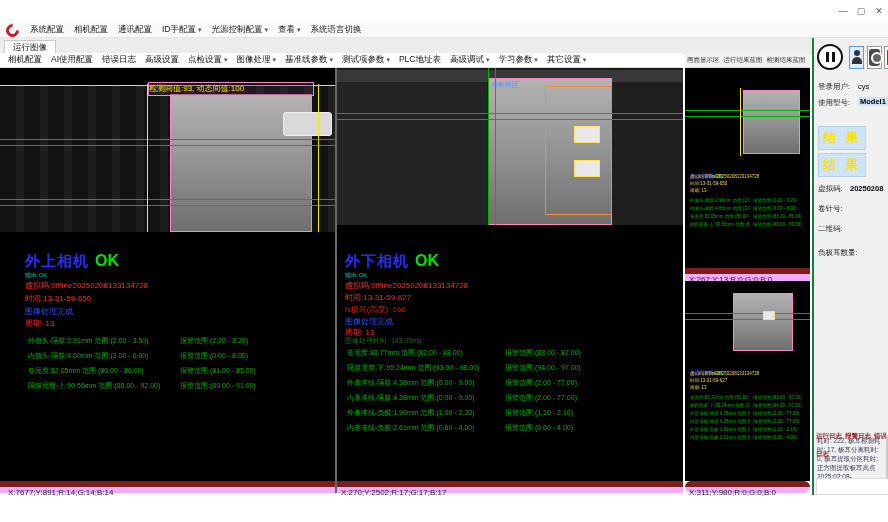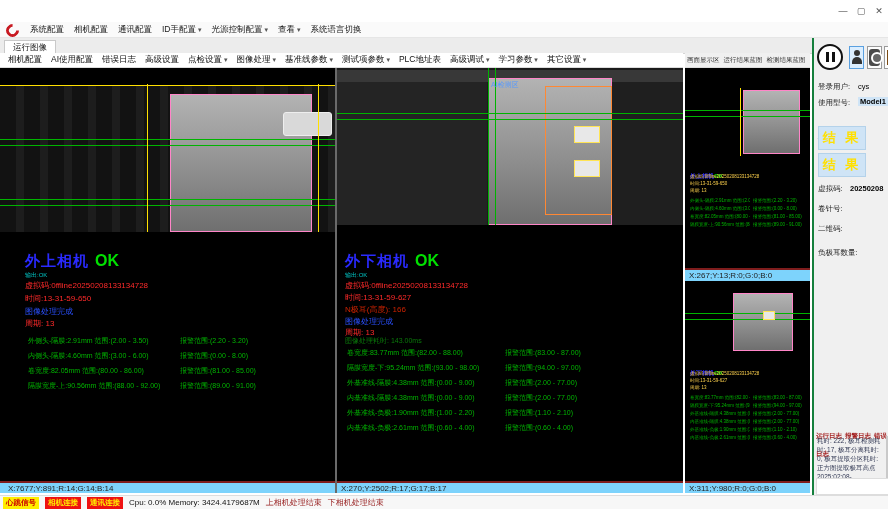--- a/index.html
+++ b/index.html
@@ -23,21 +23,21 @@
   .yellowV{background:#ffe000;width:1px;}
   .yellowH{background:#ffe000;height:1px;}
   .cell{background:linear-gradient(180deg,#b3b3b3 0%,#8f8f8f 55%,#6f6f6f 100%);border:1px solid #ff85c8;box-sizing:border-box;}
   .vtitle{font-size:15px;font-weight:bold;color:#2a2aff;letter-spacing:1px;}
   .vok{font-size:16px;font-weight:bold;color:#00e000;margin-left:6px;}
   .vout{font-size:6px;color:#00c8c8;}
   .rline{font-size:8px;color:#ff2a2a;}
   .bline{font-size:8px;color:#2a50ff;}
   .gdim{font-size:7px;color:#0a7a0a;}
   .mrow span{position:absolute;font-size:7px;color:#00b400;white-space:nowrap;}
-  .strip{background:#7dd3fc;color:#222;font-size:8px;line-height:12px;padding-left:4px;box-sizing:border-box;border-top:2px solid #7f1d1d;}
+  .strip{background:#f0abfc;color:#222;font-size:8px;line-height:12px;padding-left:4px;box-sizing:border-box;border-top:6px solid #7f1d1d;}
   
   .thumbtxt-y{font-size:4.5px;color:#ffd24d;}
   .thumbtxt-g{font-size:4.5px;color:#00b400;}
   .thumbtitle{font-size:6px;font-weight:bold;color:#2a2aff;}
   .thumbok{font-size:6px;font-weight:bold;color:#00e000;}
   
   .panel{left:812px;top:38px;width:76px;height:457px;background:#f0f0f0;border-left:2px solid #15803d;}
   .plabel{font-size:7.5px;color:#222;}
   .pvalue{font-size:7.5px;color:#000;}
   .resultbox{background:#cfe4f6;border:1px solid #b4d2ea;color:#ffe000;font-weight:bold;font-size:13px;text-align:center;letter-spacing:3px;}
@@ -100,20 +100,21 @@
     <span class="toolitem caret">学习参数</span>
     <span class="toolitem caret">其它设置</span>
   </div>
 
   <div class="abs view" style="left:0;top:68px;width:335px;height:425px;">
     <div class="abs yellowH" style="left:0;top:17px;width:335px;"></div>
     <div class="abs" style="left:0;top:18px;width:335px;height:146px;background:repeating-linear-gradient(90deg,#121212 0 16px,#1d1d1d 16px 24px);">
       <div class="abs cell" style="left:170px;top:8px;width:142px;height:138px;"></div>
       <div class="abs" style="left:283px;top:26px;width:47px;height:22px;background:#d9d9d9;border-radius:3px;border:1px solid #eee;"></div>
     </div>
+    <div class="abs nowrap" style="left:148px;top:14px;width:164px;height:12px;border:1px solid #ff85c8;color:#ffe000;font-size:8px;line-height:11px;background:rgba(70,40,70,.35);">检测间值:93, 动态间值:100</div>
     <div class="abs greenH" style="left:0;top:71px;width:335px;"></div>
     <div class="abs greenH" style="left:0;top:77px;width:335px;"></div>
     <div class="abs greenH" style="left:0;top:131px;width:335px;"></div>
     <div class="abs greenH" style="left:0;top:137px;width:335px;"></div>
     <div class="abs yellowV" style="left:147px;top:16px;height:148px;"></div>
     <div class="abs yellowV" style="left:318px;top:16px;height:148px;"></div>
 
     <div class="abs" style="left:25px;top:184px;">
       <span class="vtitle">外上相机</span><span class="vok">OK</span>
     </div>
@@ -243,21 +244,21 @@
     <div class="abs thumbtxt-g nowrap" style="left:68px;top:122px;width:54px;">报警范围:(94.00 - 97.00)</div>
     <div class="abs thumbtxt-g nowrap" style="left:5px;top:130px;width:60px;">外基准线-隔膜:4.38mm 范围:(0.00 - 9.00)</div>
     <div class="abs thumbtxt-g nowrap" style="left:68px;top:130px;width:54px;">报警范围:(2.00 - 77.00)</div>
     <div class="abs thumbtxt-g nowrap" style="left:5px;top:138px;width:60px;">内基准线-隔膜:4.38mm 范围:(0.00 - 9.00)</div>
     <div class="abs thumbtxt-g nowrap" style="left:68px;top:138px;width:54px;">报警范围:(2.00 - 77.00)</div>
     <div class="abs thumbtxt-g nowrap" style="left:5px;top:146px;width:60px;">外基准线-负极:1.90mm 范围:(1.00 - 2.20)</div>
     <div class="abs thumbtxt-g nowrap" style="left:68px;top:146px;width:54px;">报警范围:(1.10 - 2.10)</div>
     <div class="abs thumbtxt-g nowrap" style="left:5px;top:154px;width:60px;">内基准线-负极:2.61mm 范围:(0.60 - 4.00)</div>
     <div class="abs thumbtxt-g nowrap" style="left:68px;top:154px;width:54px;">报警范围:(0.60 - 4.00)</div>
   </div>
-  <div class="abs strip" style="left:685px;top:481px;width:125px;height:12px;">X:311;Y:980;R:0;G:0;B:0</div>
+  <div class="abs strip" style="left:685px;top:481px;width:125px;height:12px;border-radius:6px;">X:311;Y:980;R:0;G:0;B:0</div>
 
   <div class="abs panel">
     <div class="abs btn-pause" style="left:3px;top:6px;">
       <i style="left:7px;"></i>
         <i style="left:13px;"></i>
     </div>
     <div class="abs btn-sm btn-person" style="left:35px;top:8px;width:15px;height:23px;">
       <span class="person-head"></span>
       <span class="person-body"></span>
     </div>
@@ -284,22 +285,14 @@
     <div class="abs plabel" style="left:4px;top:210px;">负极耳数量:</div>
 
     <div class="abs" style="left:2px;top:386px;width:72px;">
       <span class="logtab">运行日志</span><span class="logtab">报警日志</span><span class="logtab">错误日志</span>
     </div>
     <div class="abs logtext" style="left:3px;top:398px;width:68px;height:58px;overflow:hidden;">耗时: 222, 极耳检测耗时: 17, 极耳分离耗时: 0, 极耳提取分区耗时: 正方图提取极耳高点 2025:02:08-13:31:59:650—cys—外上相机—图像处理耗时: 258.00ms</div>
     <div class="abs" style="right:1px;top:398px;width:3px;height:58px;background:#c9c9c9;"></div>
     <div class="abs" style="left:2px;top:440px;width:71px;height:15px;background:#fff;border:1px solid #ddd;"></div>
   </div>
 
-  <div class="abs statusbar">
-    <span class="badge warn">心跳信号</span>
-    <span class="badge err">相机连接</span>
-    <span class="badge err">通讯连接</span>
-    <span class="sb-text">Cpu: 0.0% Memory: 3424.4179687M</span>
-    <span class="sb-msg">上相机处理结束</span>
-    <span class="sb-msg">下相机处理结束</span>
-  </div>
 
 </div>
 
 </body></html>

